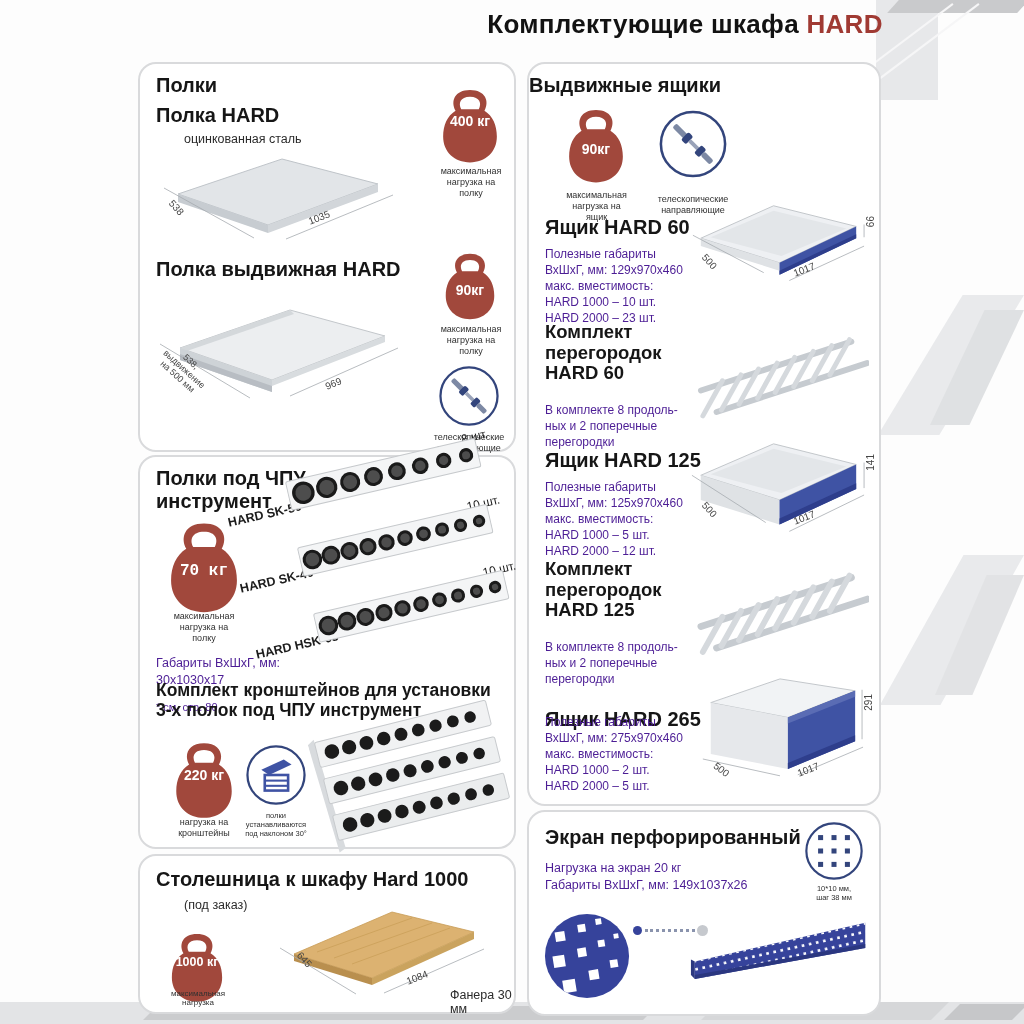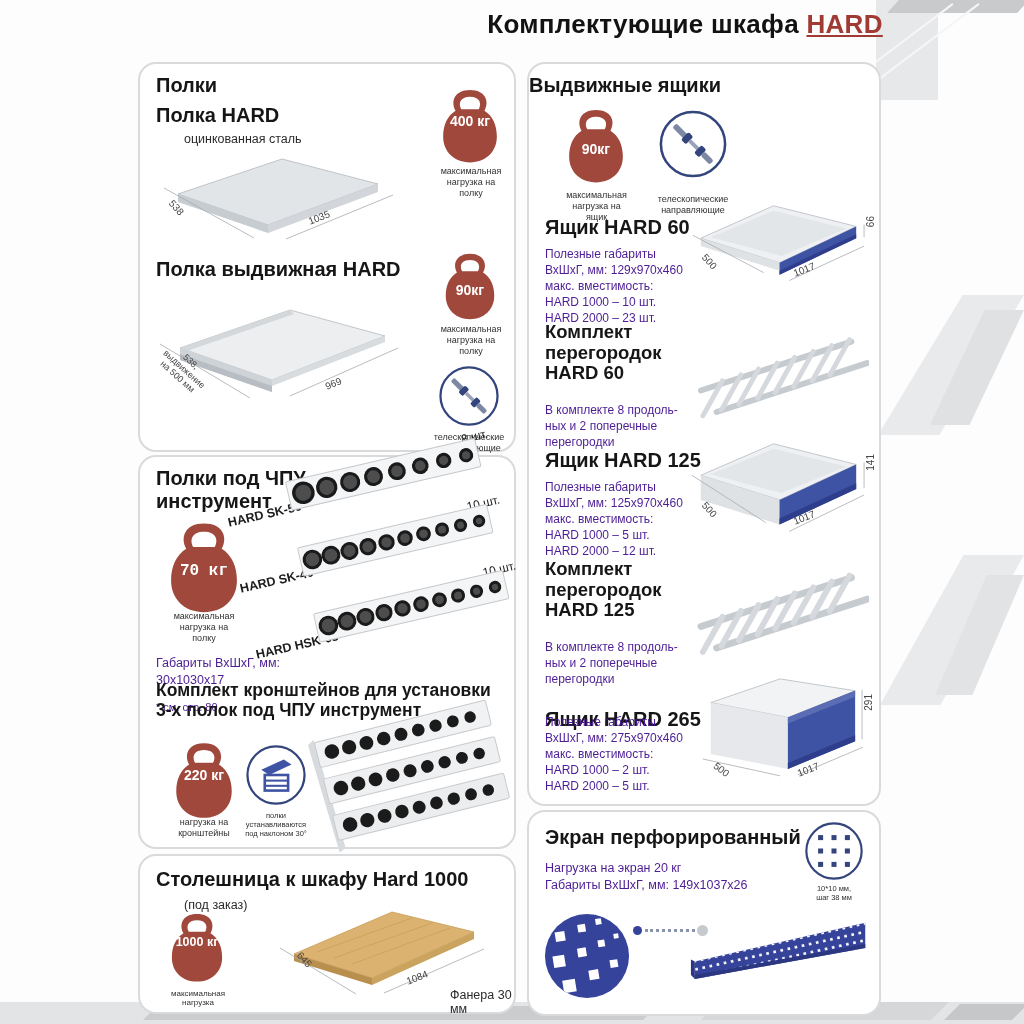--- a/index.html
+++ b/index.html
@@ -49,21 +49,21 @@
   <div class="deco" style="left:930px;top:310px;width:94px;height:115px;background:#dfe1e3;clip-path:polygon(0 100%,58% 0,100% 0,42% 100%);"></div>
   <div class="deco" style="left:880px;top:555px;width:144px;height:150px;background:#e9eaec;clip-path:polygon(0 100%,58% 0,100% 0,42% 100%);"></div>
   <div class="deco" style="left:935px;top:575px;width:89px;height:120px;background:#e2e3e5;clip-path:polygon(0 100%,58% 0,100% 0,42% 100%);"></div>
   <div class="deco" style="left:0;top:1002px;width:1024px;height:22px;background:#e3e4e6;"></div>
   <div class="deco" style="left:150px;top:1006px;width:500px;height:14px;background:#cbccce;transform:skewX(-45deg);"></div>
   <div class="deco" style="left:710px;top:1002px;width:230px;height:18px;background:#d6d7d9;transform:skewX(-45deg);"></div>
   <div class="deco" style="left:952px;top:1004px;width:68px;height:16px;background:#c6c7c9;transform:skewX(-45deg);"></div>
 
   <div class="title" style="left:450px;top:9px;width:470px;">
     <span>Комплектующие шкафа</span>
-    <span style="color:#a03a33;text-decoration:underline;">HARD</span>
+    <span style="color:#a03a33;">HARD</span>
   </div>
 
   <div class="card" style="left:138px;top:62px;width:374px;height:386px;">
     <div class="card-heading" style="left:16px;top:10px;">Полки</div>
     <div class="item-title" style="left:16px;top:40px;">Полка HARD</div>
     <div class="sub" style="left:16px;top:68px;">оцинкованная сталь</div>
 
     <div class="kb" style="left:299px;top:24px;width:62px;text-decoration:underline;">
       <svg viewBox="0 0 60 74">
         <path d="M30 2 C15 2 11 13 16 22 C8 27 4 36 4 47 C4 62 15 72 30 72 C45 72 56 62 56 47 C56 36 52 27 44 22 C49 13 45 2 30 2 Z M30 8.5 C39.5 8.5 41.5 15 38.5 20.5 L21.5 20.5 C18.5 15 20.5 8.5 30 8.5 Z" fill="#a1483c" fill-rule="evenodd"></path>
@@ -299,21 +299,21 @@
             <circle cx="166" cy="94" r="5.8"></circle>
         </g>
       </svg>
     </div>
   </div>
 
   <div class="card" style="left:138px;top:854px;width:374px;height:156px;">
     <div class="item-title" style="left:16px;top:12px;">Столешница к шкафу Hard 1000</div>
     <div class="sub" style="left:16px;top:42px;">(под заказ)</div>
 
-    <div class="kb" style="left:28px;top:56px;width:58px;">
+    <div class="kb" style="left:28px;top:76px;width:58px;">
       <svg viewBox="0 0 60 74">
         <path d="M30 2 C15 2 11 13 16 22 C8 27 4 36 4 47 C4 62 15 72 30 72 C45 72 56 62 56 47 C56 36 52 27 44 22 C49 13 45 2 30 2 Z M30 8.5 C39.5 8.5 41.5 15 38.5 20.5 L21.5 20.5 C18.5 15 20.5 8.5 30 8.5 Z" fill="#a1483c" fill-rule="evenodd"></path>
       </svg>
       <span class="kb-val" style="font-size:12.5px;">1000 кг</span>
     </div>
     <div class="icap" style="left:10px;top:134px;width:96px;font-size:8px;line-height:1.1;">максимальная
 нагрузка</div>
 
     <div class="illu" style="left:132px;top:40px;width:215px;">
       <svg viewBox="0 0 215 100">

